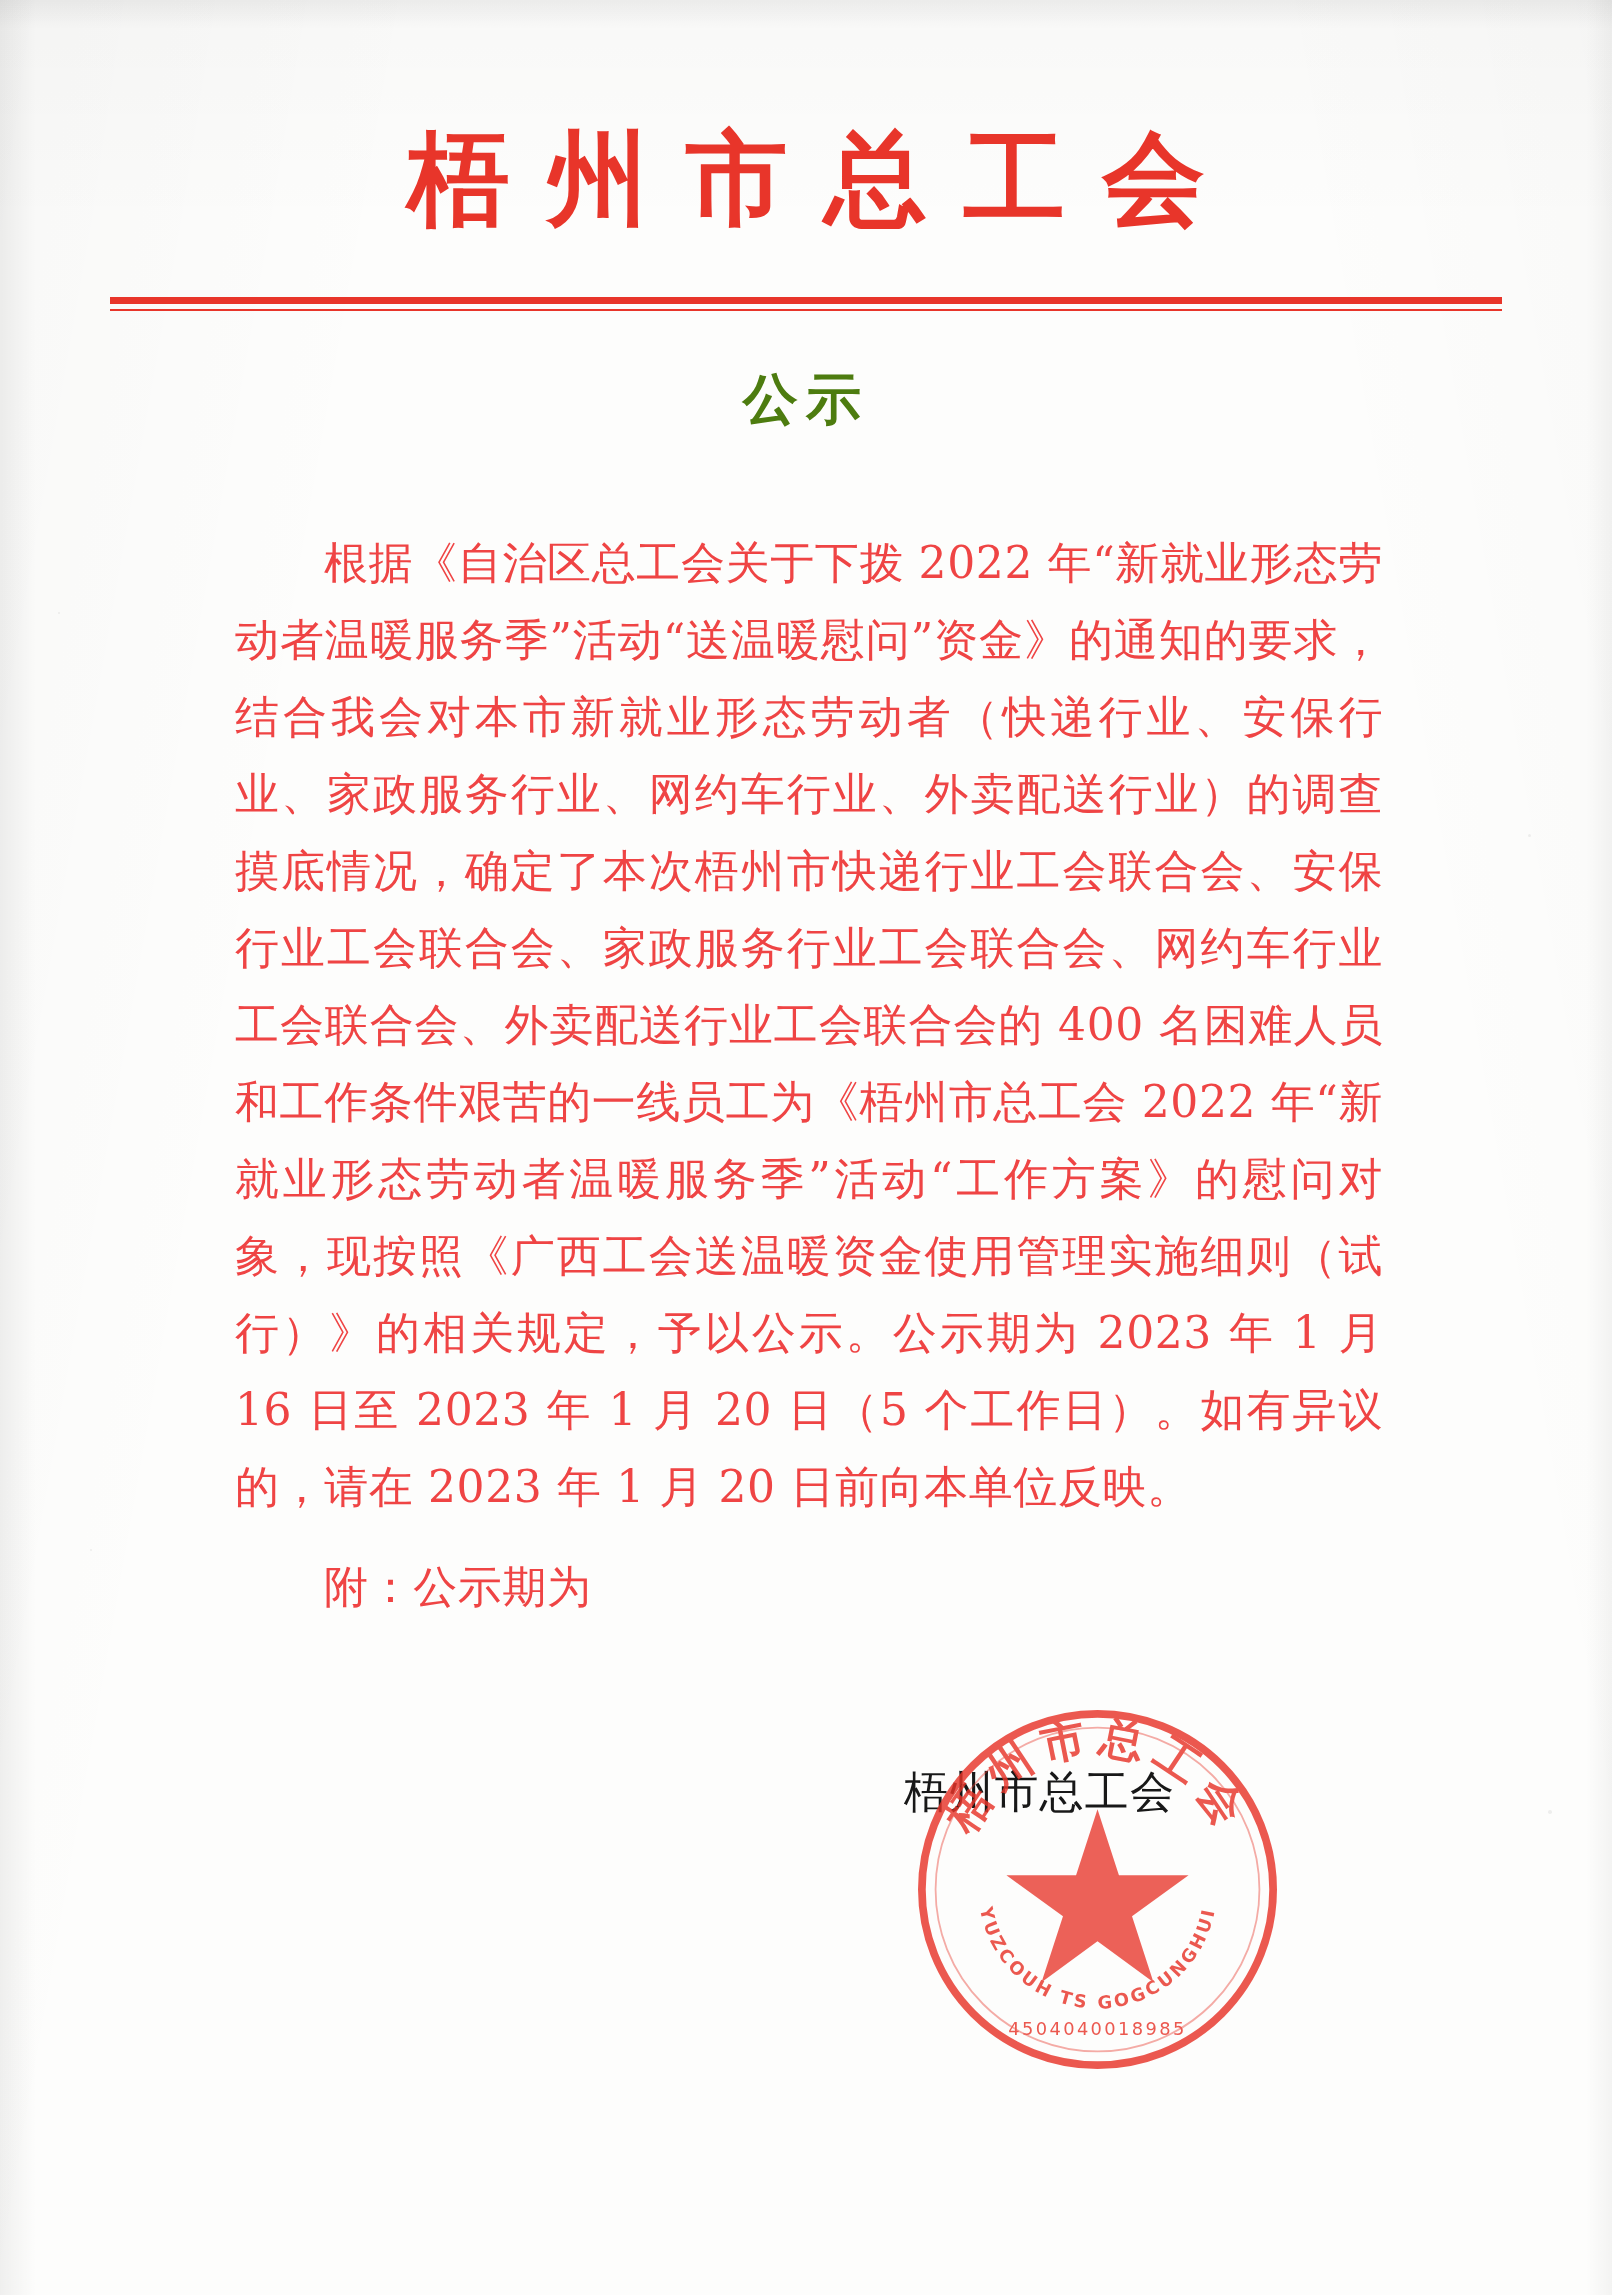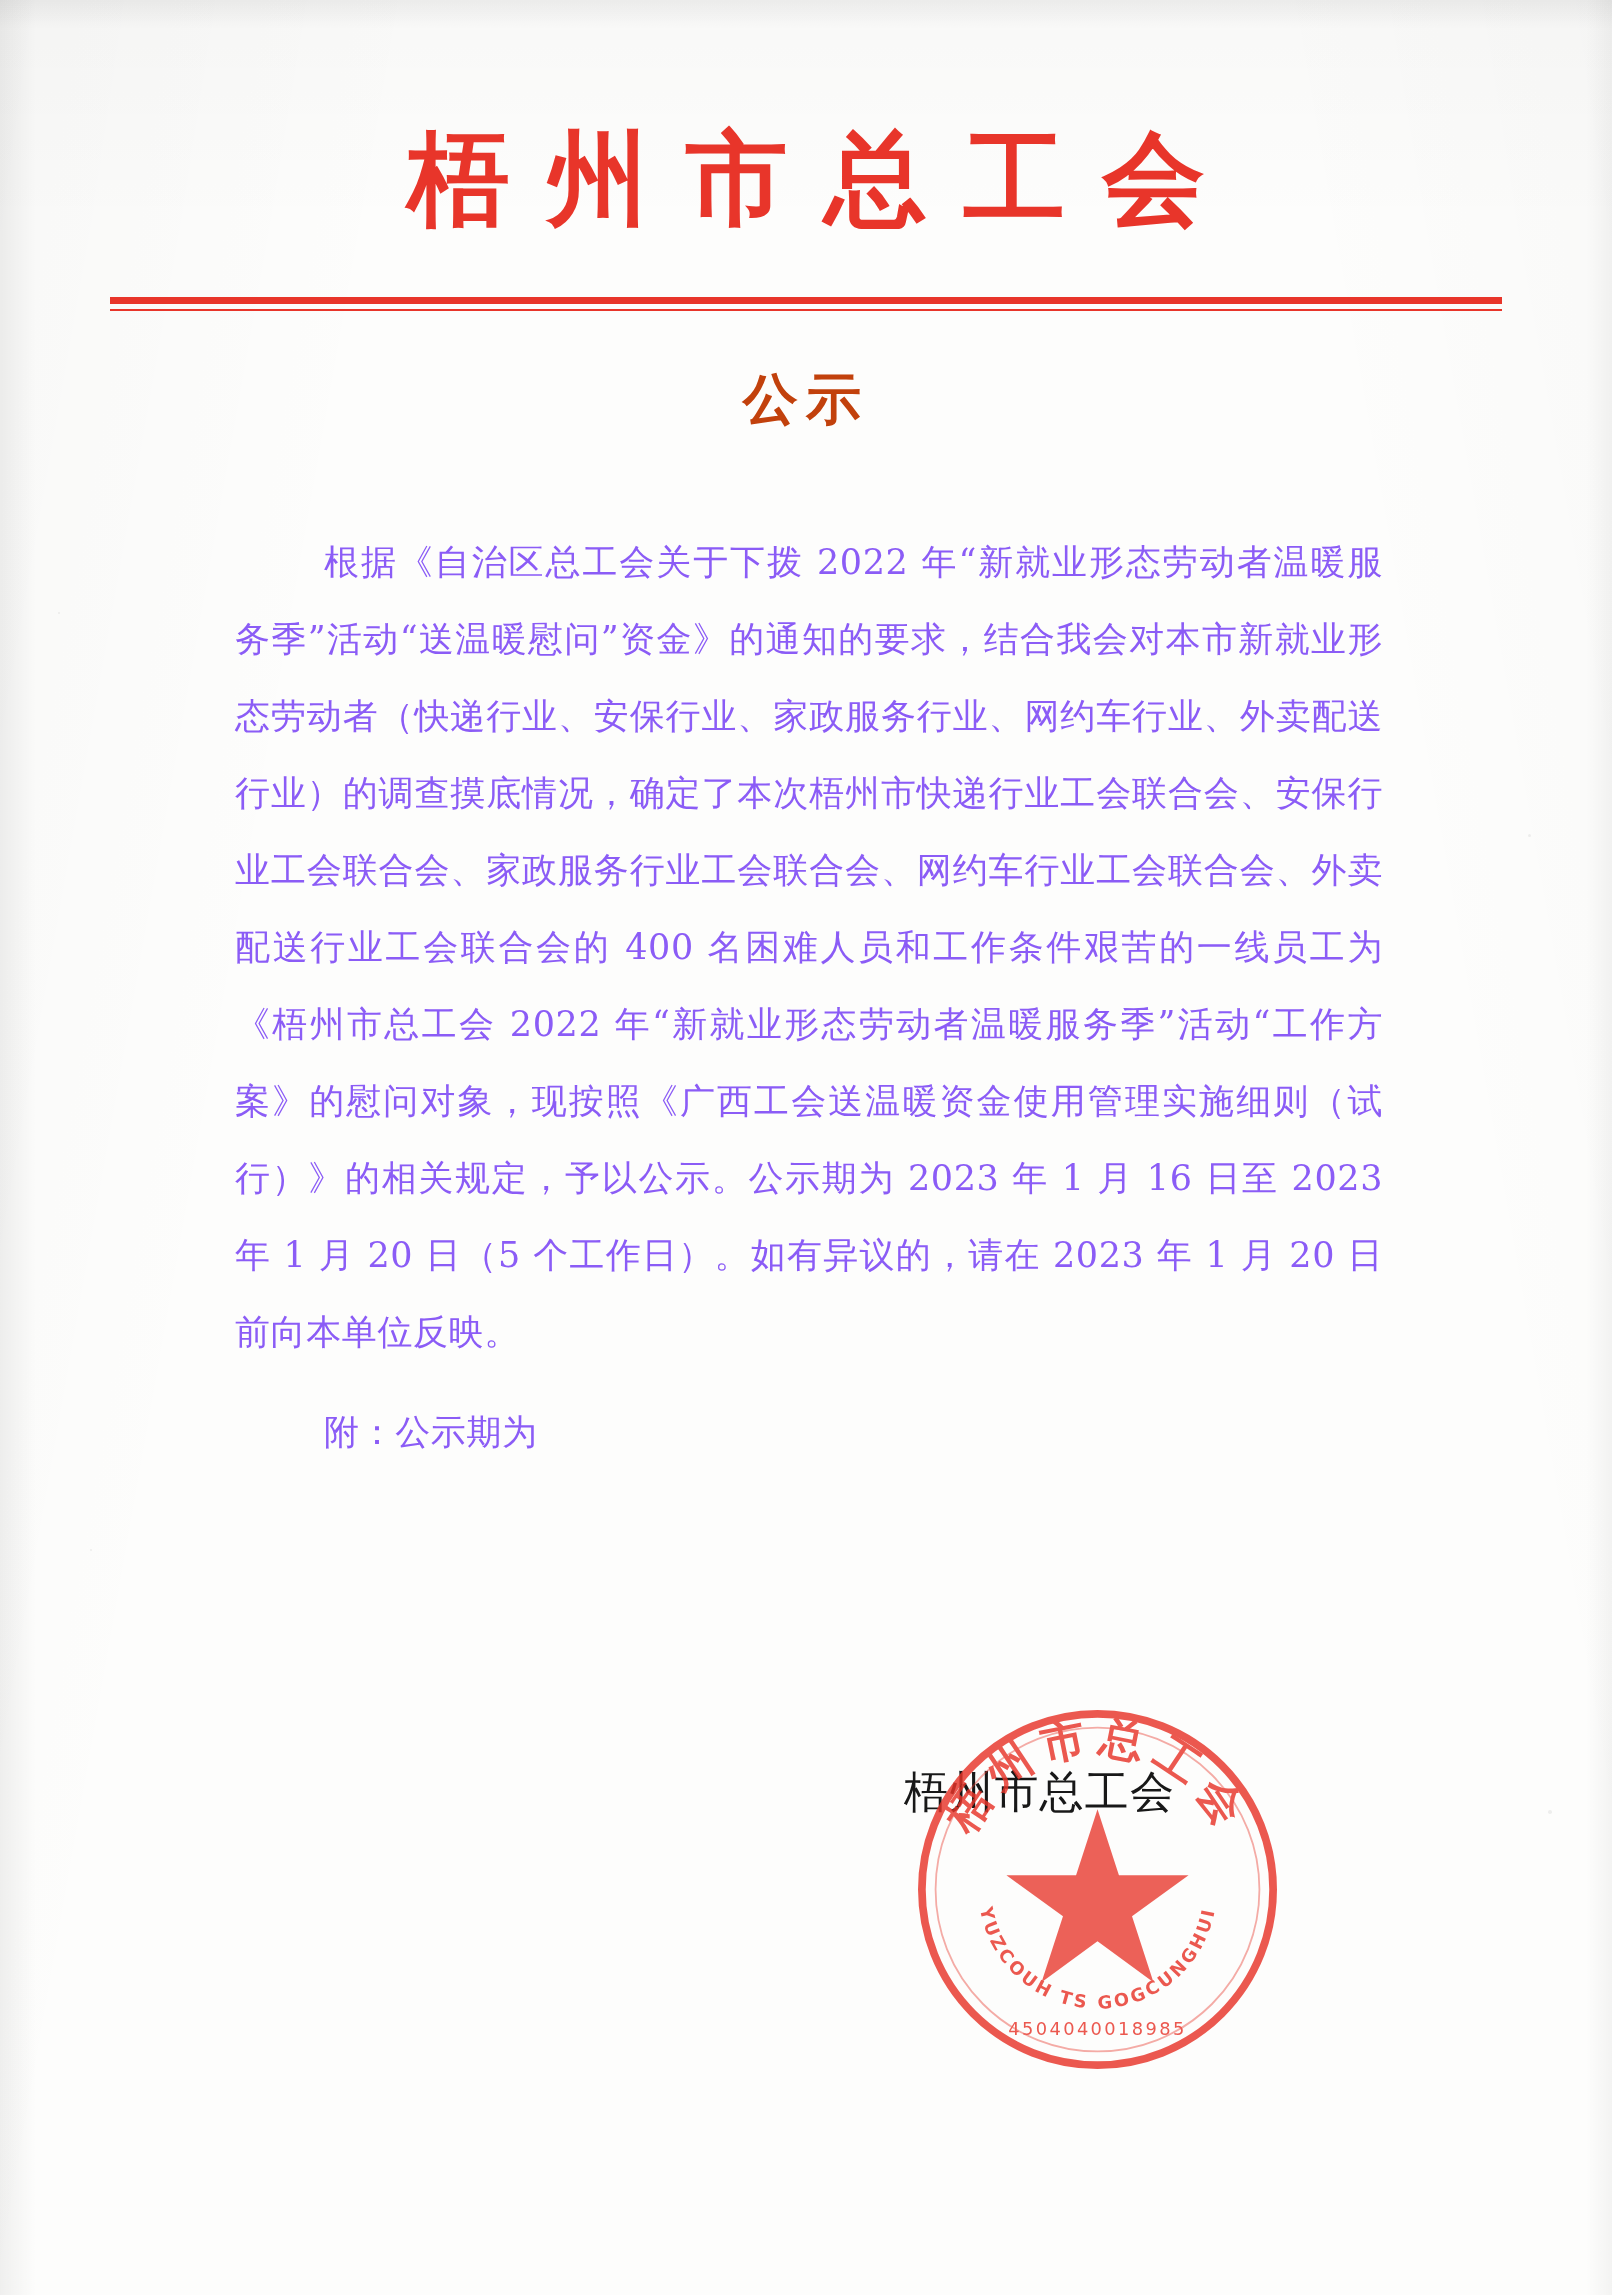--- a/index.html
+++ b/index.html
@@ -74,36 +74,36 @@
 
   
   .doc-title {
     position: absolute;
     left: 0;
     top: 363px;
     width: 1612px;
     text-align: center;
     font-size: 55px;
     font-weight: 700;
-    color: #c2410c;
+    color: #4d7c0f;
     letter-spacing: 8.3px;
     font-family: "DejaVu Serif", serif;
   }
 
   
   .body-block {
     position: absolute;
     left: 235px;
     top: 524px;
     width: 1148px;
   }
   .para {
-    font-size: 35px;
+    font-size: 44px;
     line-height: 77px;
-    color: #8b5cf6;
+    color: #ef4444;
     text-align: justify;
     text-justify: inter-ideograph;
     letter-spacing: 0.6px;
     margin: 0 0 3.6px 0;
     font-family: "DejaVu Serif", serif;
   }
   .para.indent {
     text-indent: 89px;
   }
   .para.tight {

